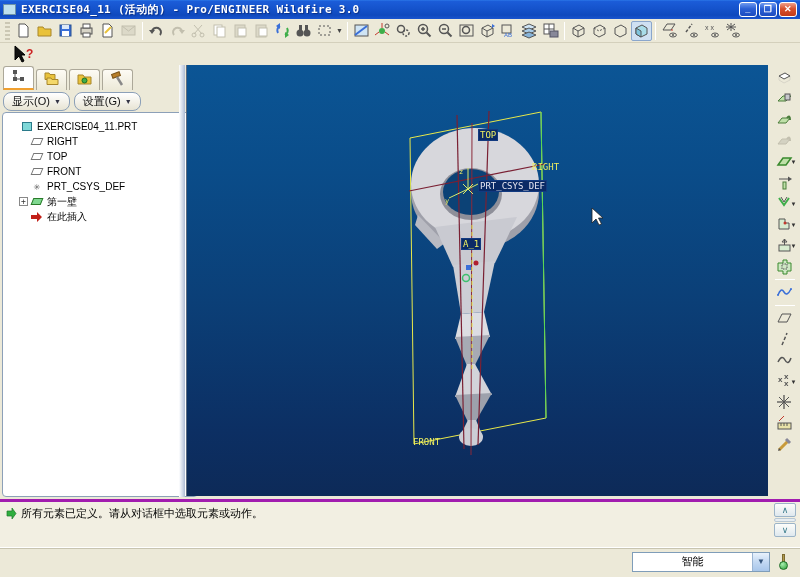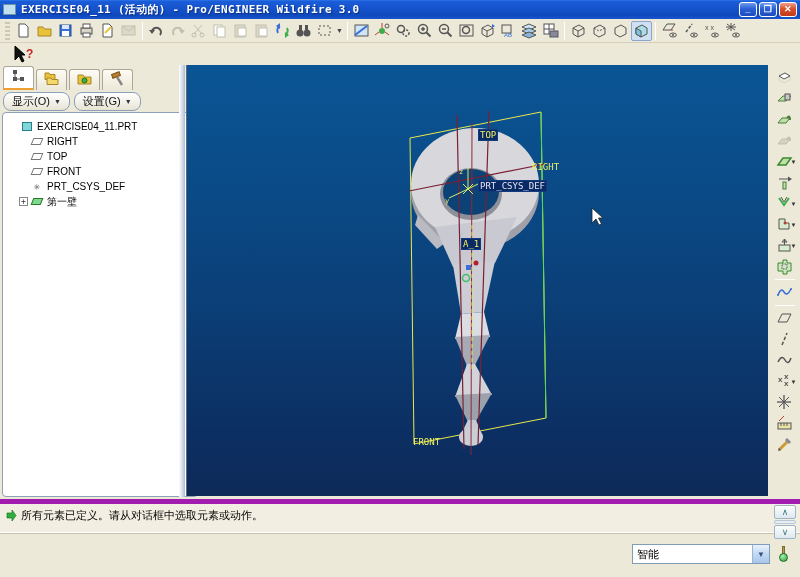--- a/index.html
+++ b/index.html
@@ -77,35 +77,35 @@
 
   
   .righttoolbar { position:absolute; left:769px; top:22px; width:31px; height:432px;
     display:flex; flex-direction:column; align-items:center; padding-top:2px; background:#ece9d8; }
   .rsep { width:20px; height:1px; background:#c2bda6; border-bottom:1px solid #fff; margin:2px 0; }
   .ricon { width:26px; height:21px; display:flex; align-items:center; justify-content:center;
     border:1px solid transparent; border-radius:2px; position:relative; }
   .ricon .dd { position:absolute; right:0px; top:7px; font-size:6px; color:#333; }
 
   
-  .messagebar { height:33px; background:#f2efe2; border-top:5px solid #a21caf; position:relative;
+  .messagebar { height:48px; background:#f2efe2; border-top:3px solid #a21caf; position:relative;
     padding:4px 30px 0 6px; }
   .msgline { display:flex; align-items:center; gap:4px; font-size:11px; color:#000; }
   .msgscroll { position:absolute; right:2px; top:1px; width:24px; display:flex; flex-direction:column; gap:1px; }
   .chev { width:22px; height:14px; border:1px solid #9cb4c8; border-radius:2px;
     background:linear-gradient(180deg,#fdfdfa,#dfe8ee); color:#3a7c8c; font-size:9px;
     line-height:12px; text-align:center; }
   .chevmid { width:22px; height:4px; border:1px solid #b9c8d4; border-radius:2px; background:#e8eef2; }
 
   
   .statusbar { flex:1; display:flex; align-items:center; justify-content:flex-end; gap:8px;
     background:#ece9d8; border-top:1px solid #fff; box-shadow:inset 0 1px 0 #c8c4b0; padding:0 10px 2px 6px; }
   .combo { width:138px; height:20px; display:flex; align-items:center; background:#fff;
     border:1px solid #7f9db9; }
-  .combo .val { flex:1; padding:0 4px; font-size:11px; color:#000; }
+  .combo .val { flex:1; padding:0 4px; font-size:11px; color:#000;text-align:center; }
   .combo .btn { width:17px; height:18px; display:flex; align-items:center; justify-content:center;
     background:linear-gradient(180deg,#e9f2fc,#c2d8f2 50%,#a8c6ea); border-left:1px solid #9ab4d2;
     color:#35557c; font-size:8px; }
   .filtericon { width:12px; height:18px; position:relative; }
   .filtericon .stem { position:absolute; left:4px; top:1px; width:3px; height:9px; background:#b09a50; border:1px solid #7c6a30; }
   .filtericon .ball { position:absolute; left:1px; top:8px; width:9px; height:9px; border-radius:50%;
     background:radial-gradient(circle at 35% 30%,#a8f0b0,#2f9e3a); border:1px solid #1c6e26; }
 </style>
 </head>
 <body>
@@ -436,20 +436,29 @@
             </span>
             <span class="lbl">PRT_CSYS_DEF</span>
           </div>
           <div class="trow" style="padding-left:14px">
             <span class="exp">+</span>
             <span class="tico">
               <span style="display:inline-block;width:10px;height:7px;border:1px solid #2a7a2a;transform:skewX(-22deg);background:#7fd890;"></span>
             </span>
             <span class="lbl">第一壁</span>
           </div>
+          <div class="trow" style="padding-left:14px">
+            <span class="exp blank"></span>
+            <span class="tico">
+              <svg width="12" height="10">
+                <polygon points="0,3 6,3 6,0 11,5 6,10 6,7 0,7" fill="#c22018"></polygon>
+              </svg>
+            </span>
+            <span class="lbl">在此插入</span>
+          </div>
         </div>
     </div>
 
     <div class="sash"></div>
 
     <div class="viewport">
       <svg width="582" height="431">
 
         <polygon points="223,73 354,47 359,353 227,379" fill="none" stroke="#e8e84a" stroke-width="1"></polygon>
         <line x1="354" y1="47" x2="359" y2="353" stroke="#55d655" stroke-width="1"></line>

